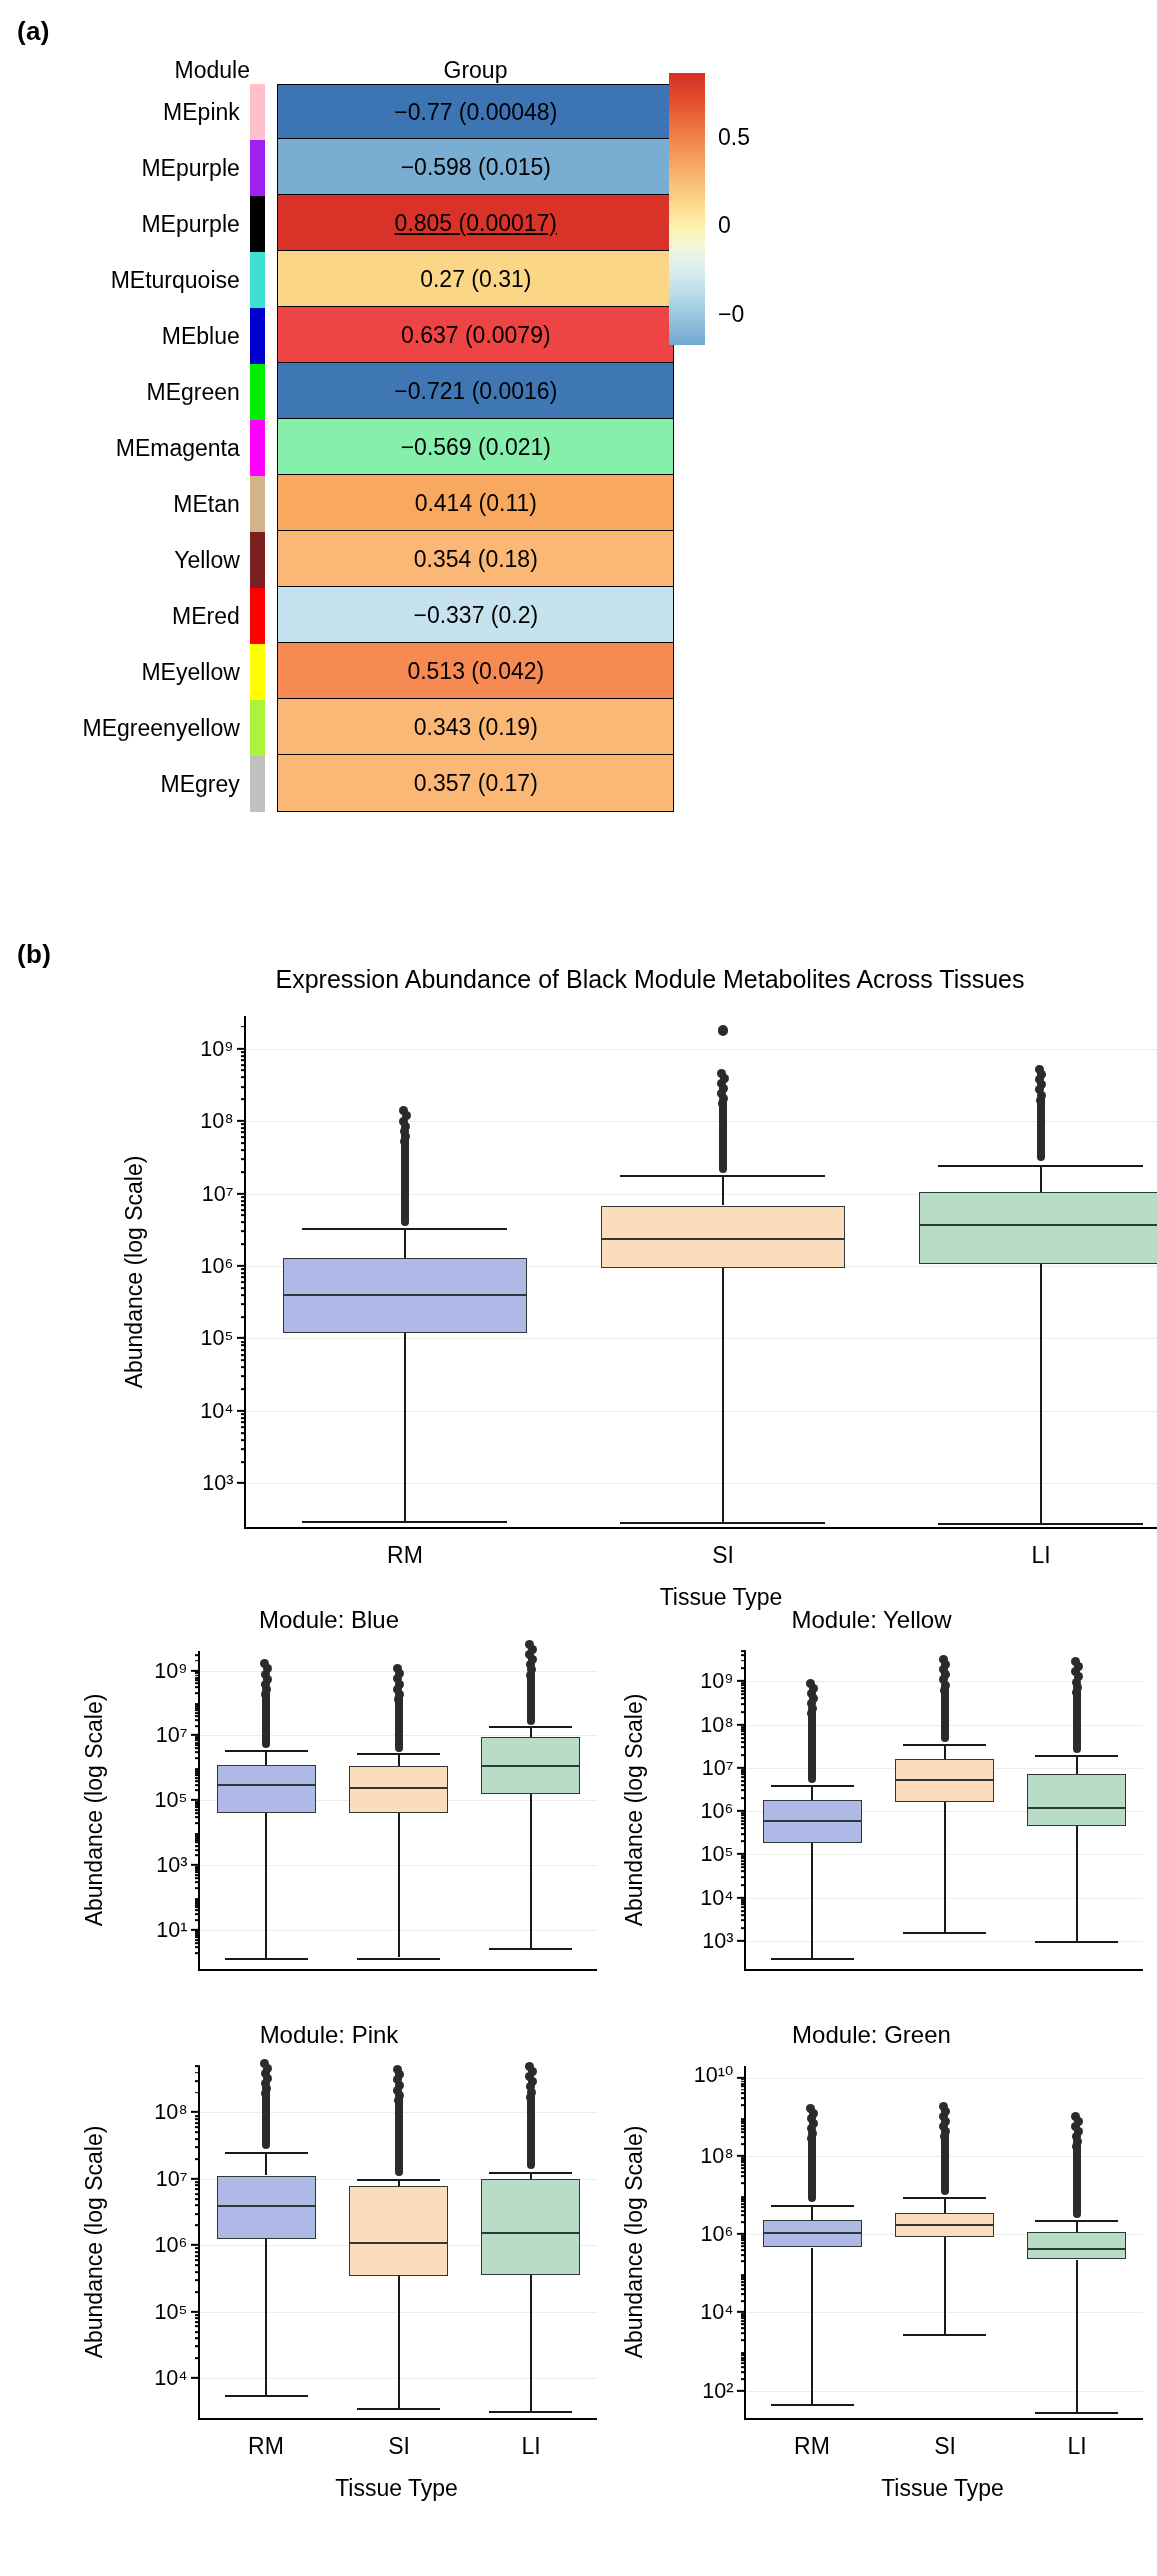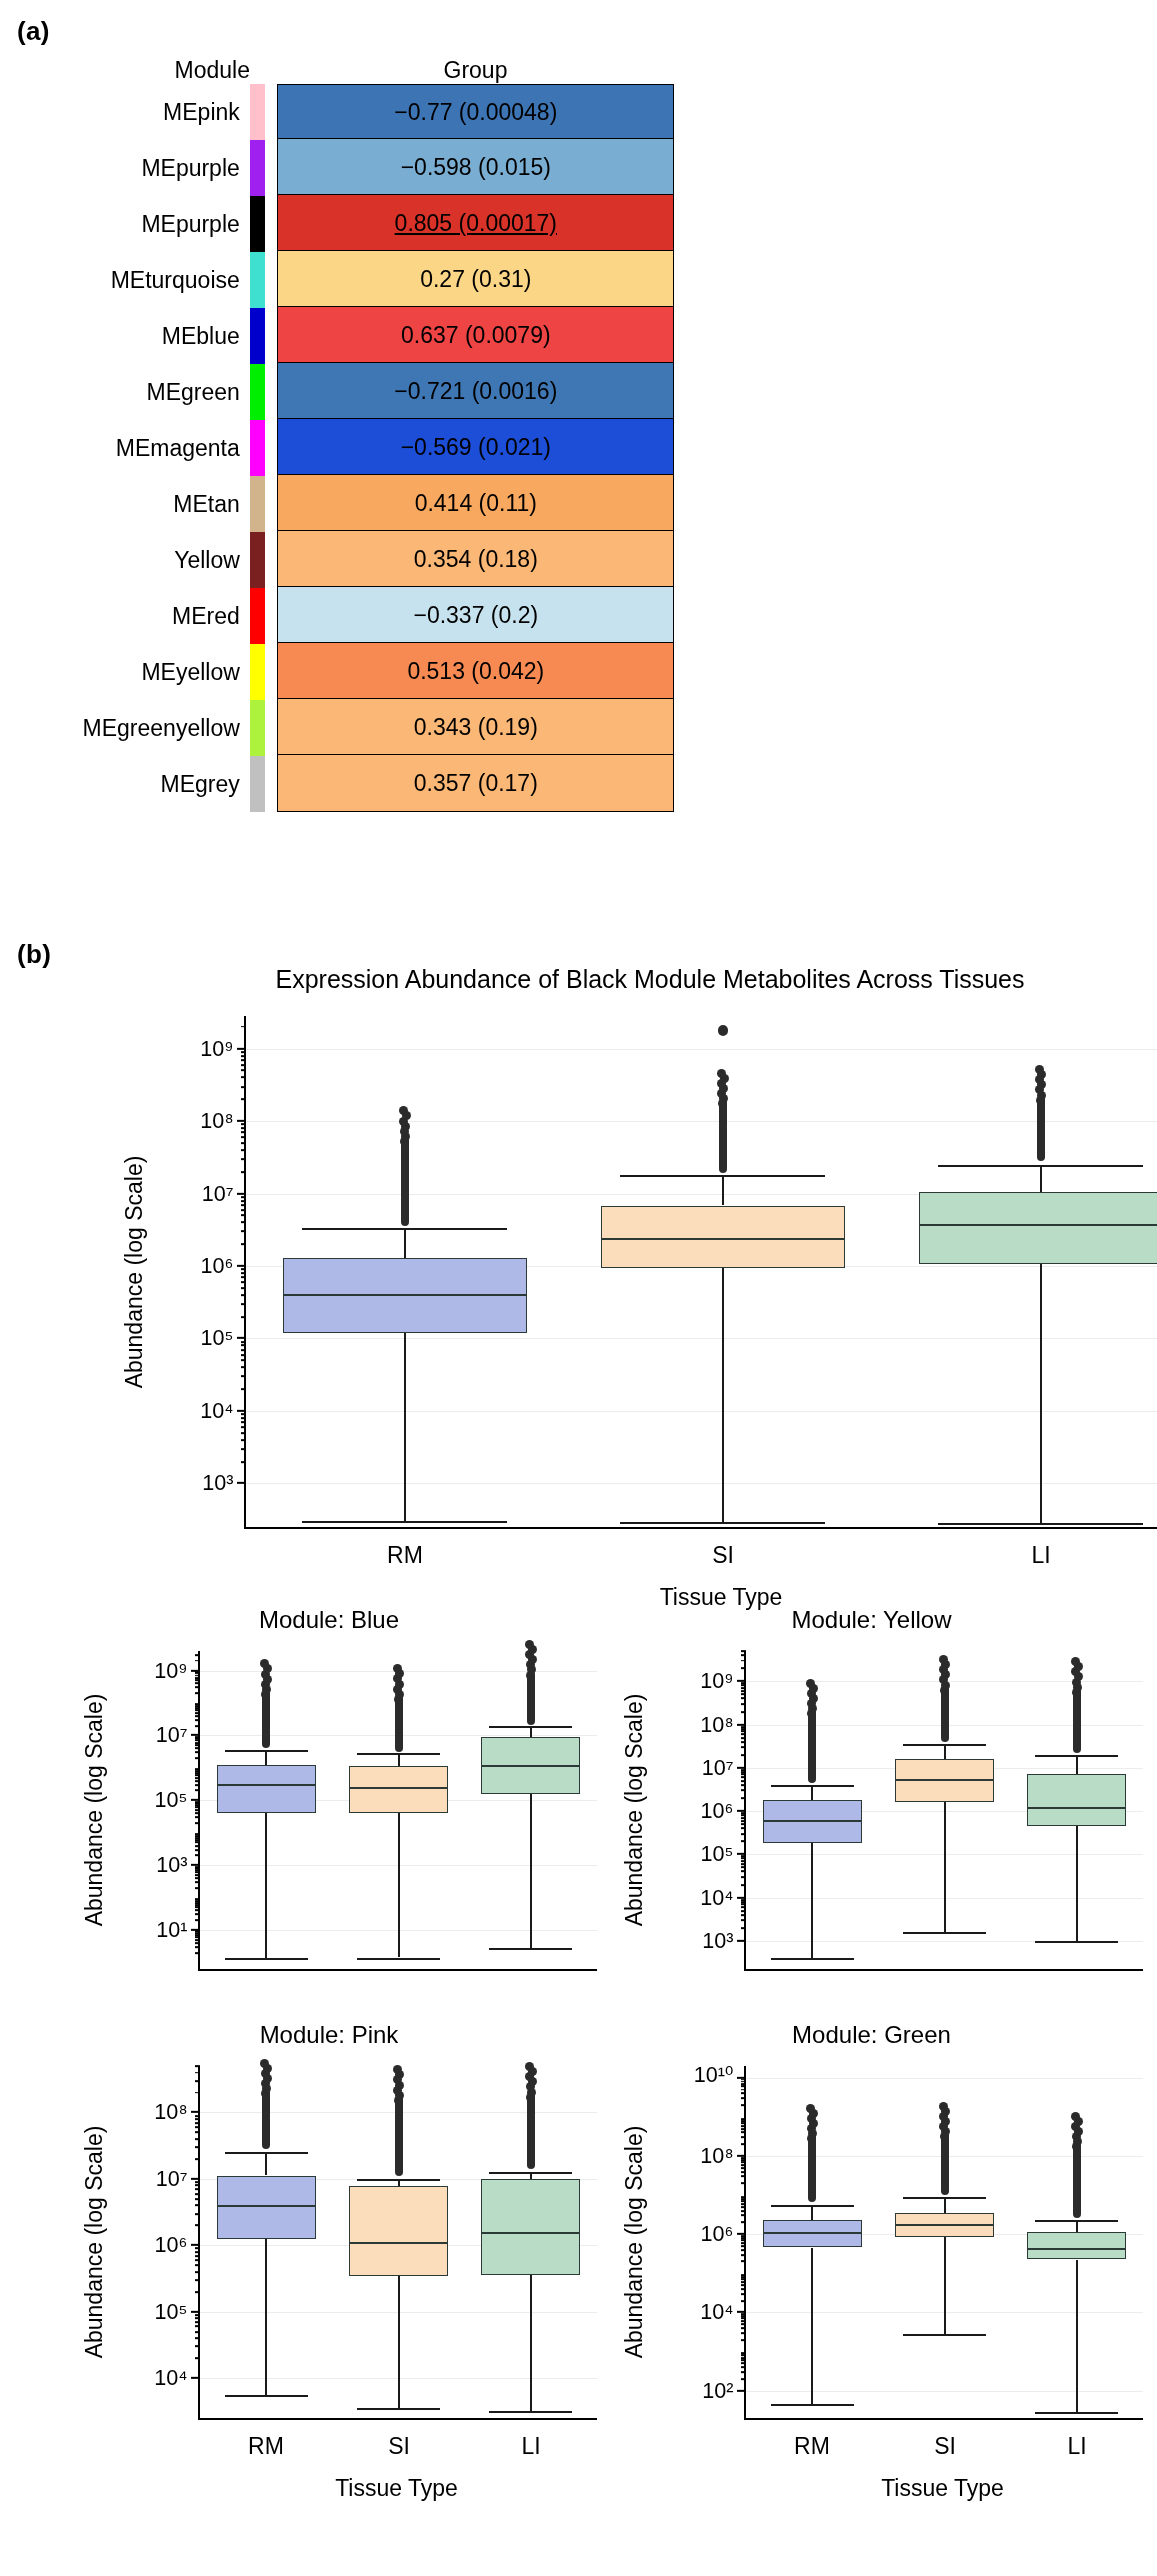--- a/index.html
+++ b/index.html
@@ -127,21 +127,21 @@
         <div class="hm-row">
           <div class="hm-label">MEgreen</div>
           <div class="hm-swatch" style="background: rgb(0, 238, 0);"></div>
           <div class="hm-swatch-gap"></div>
           <div class="hm-cell" style="background: rgb(63, 119, 181);">−0.721 (0.0016)</div>
         </div>
         <div class="hm-row">
           <div class="hm-label">MEmagenta</div>
           <div class="hm-swatch" style="background: rgb(255, 0, 255);"></div>
           <div class="hm-swatch-gap"></div>
-          <div class="hm-cell" style="background: #1d4ed8;">−0.569 (0.021)</div>
+          <div class="hm-cell" style="background: #86efac;">−0.569 (0.021)</div>
         </div>
         <div class="hm-row">
           <div class="hm-label">MEtan</div>
           <div class="hm-swatch" style="background: rgb(210, 180, 140);"></div>
           <div class="hm-swatch-gap"></div>
           <div class="hm-cell" style="background: rgb(249, 168, 96);">0.414 (0.11)</div>
         </div>
         <div class="hm-row">
           <div class="hm-label">Yellow</div>
           <div class="hm-swatch" style="background: rgb(123, 32, 32);"></div>
@@ -168,20 +168,28 @@
         </div>
         <div class="hm-row">
           <div class="hm-label">MEgrey</div>
           <div class="hm-swatch" style="background: rgb(192, 192, 192);"></div>
           <div class="hm-swatch-gap"></div>
           <div class="hm-cell" style="background: rgb(250, 183, 117);">0.357 (0.17)</div>
         </div>
       </div>
   </div>
 
+  <div id="cbar-wrap">
+    <div id="cbar"></div>
+    <div id="cbar-ticks">
+        <div class="cbar-tick" style="top: 64px;">0.5</div>
+        <div class="cbar-tick" style="top: 152px;">0</div>
+        <div class="cbar-tick" style="top: 241px;">−0</div>
+      </div>
+  </div>
 </div>
 
 <div id="panel-b">
   <div class="panel-letter" style="position:absolute;left:17px;top:939px;">(b)</div>
   <div id="plots">
       <div class="plot" style="left: 102px; top: 965px; width: 1130px; height: 658px;">
         <div class="plot-title" style="font-size: 25px; left: 0px; top: 0px; width: 1096px;">Expression Abundance of Black Module Metabolites Across Tissues</div>
         <div class="axes" style="left: 142px; top: 51px; width: 954px; height: 511px;">
           <div class="gridline" style="top: 467px;"></div>
           <div class="ytick-mark" style="top: 467px;"></div>

